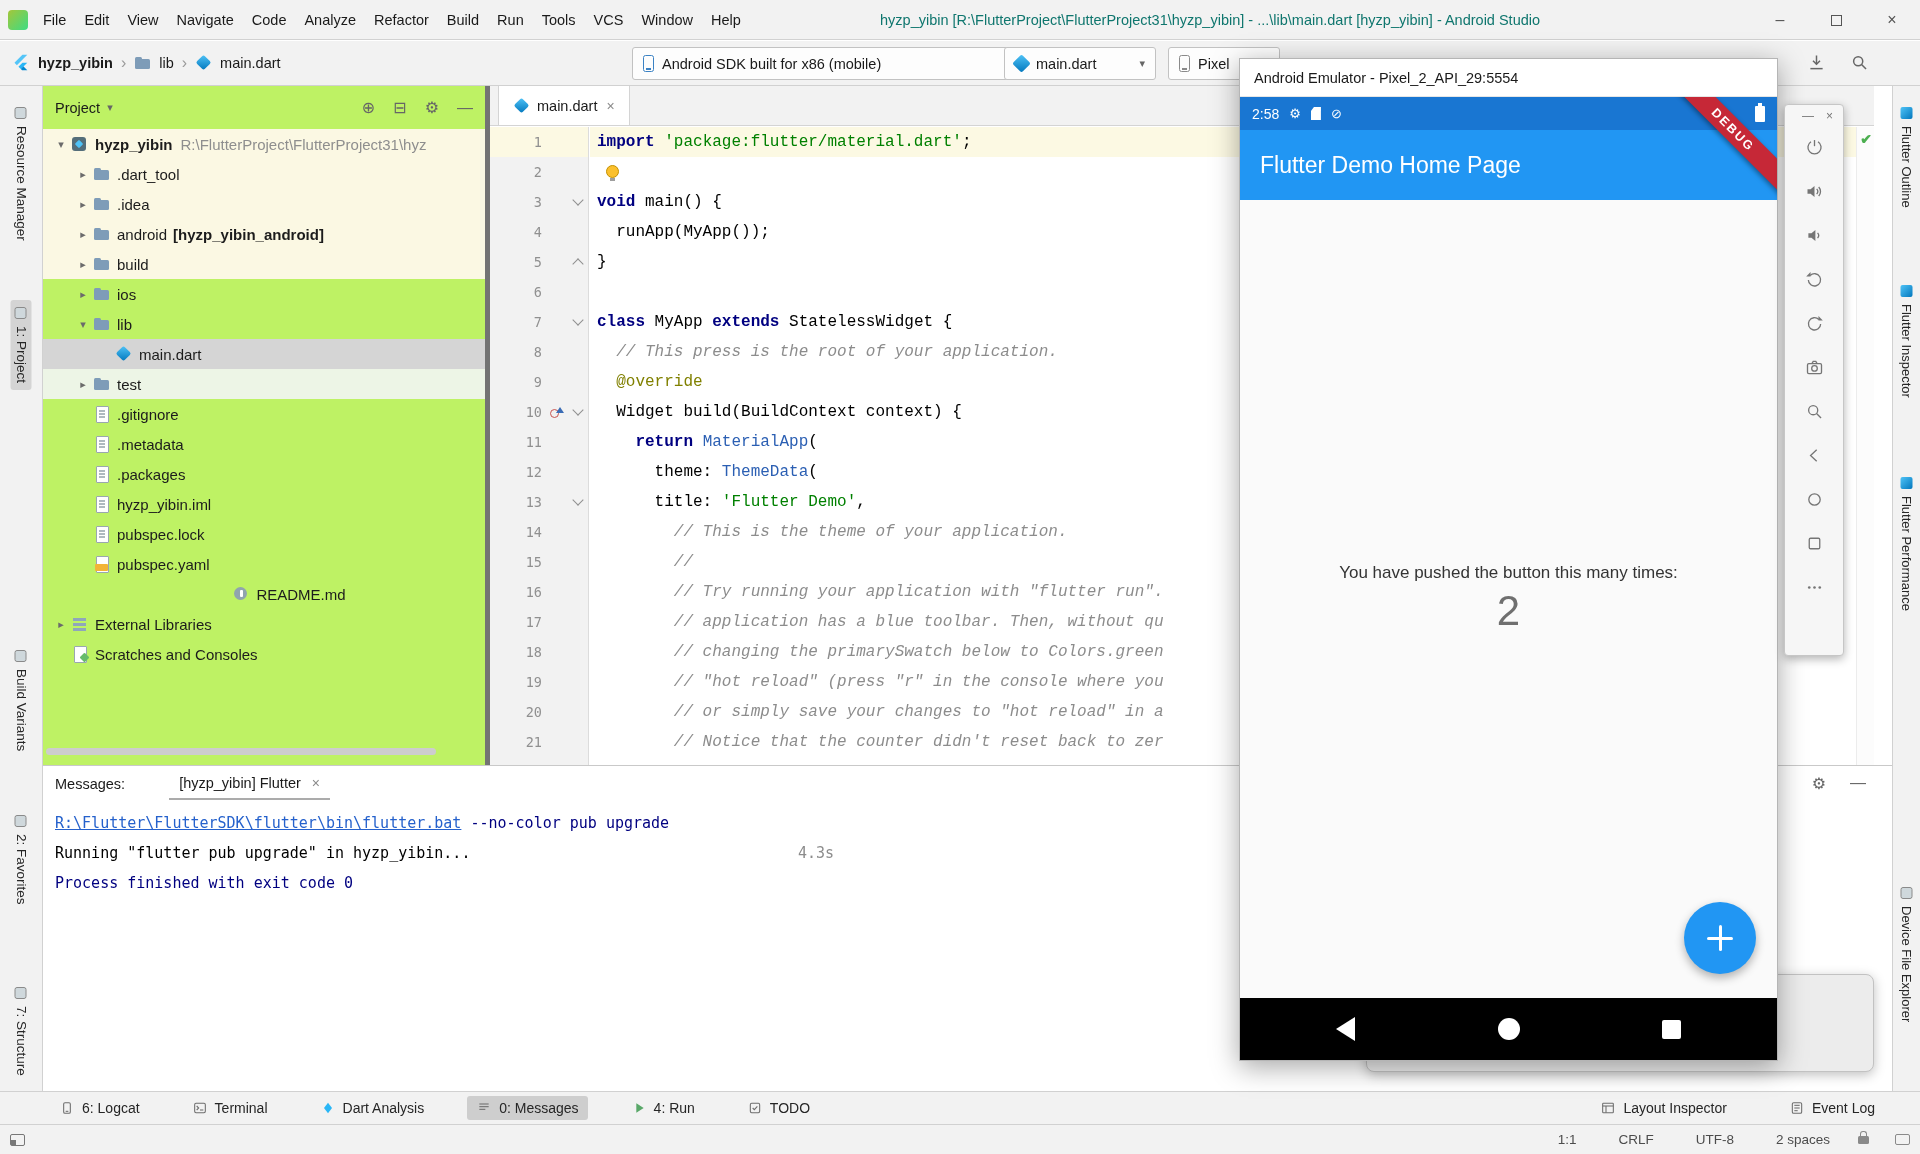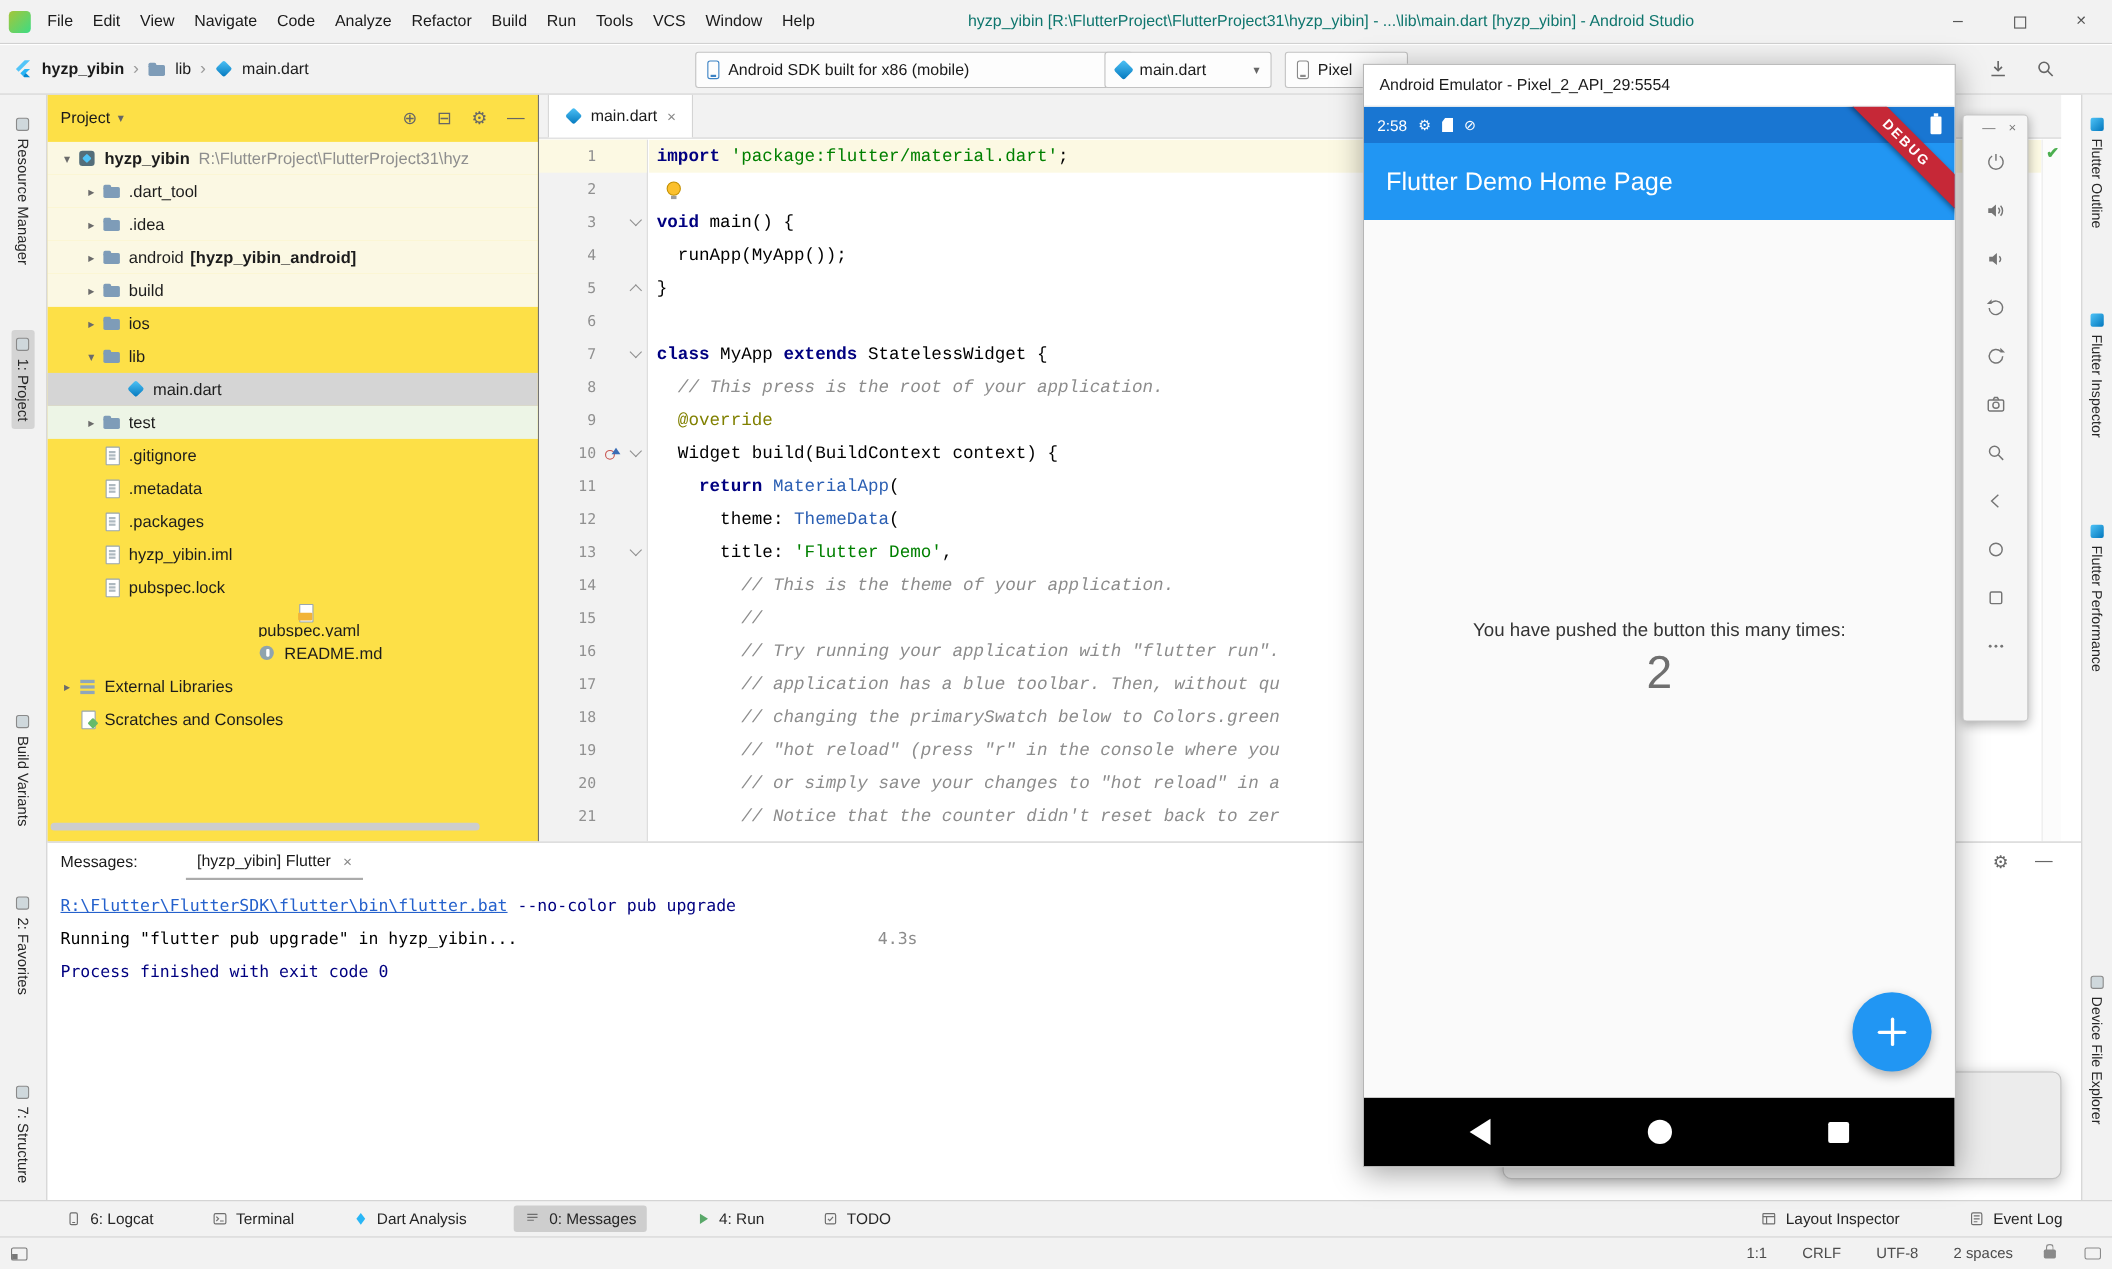--- a/index.html
+++ b/index.html
@@ -49,22 +49,22 @@
     border-left:1px solid #d1d1d1;z-index:5}
   .vitem{position:absolute;left:50%;transform:translateX(-50%);writing-mode:vertical-rl;
     font-size:13.5px;color:#262626;padding:7px 3px;border-radius:3px;white-space:nowrap;text-align:center}
   .vitem.active{background:#d4d4d4}
   .vicon{display:inline-block;width:12px;height:12px;border:1.5px solid #8a8a8a;border-radius:2.5px;
     background:#cfd8dc;margin-bottom:7px}
   .vicon.teal{background:linear-gradient(135deg,#4FC3F7,#0277BD);border:none;border-radius:2px}
   #right-stripe .vitem{font-size:13px}
 
   
-  #project-panel{position:absolute;left:43px;top:86px;width:447px;height:679px;background:#fde047;
-    border-right:1px solid #737373;z-index:2;overflow:hidden}
+  #project-panel{position:absolute;left:43px;top:86px;width:447px;height:679px;background:#bef264;
+    border-right:5px solid #737373;z-index:2;overflow:hidden}
   #pp-header{height:43px;display:flex;align-items:center;padding:0 12px;gap:7px;font-size:14.5px;color:#1a1a1a}
   #pp-icons{margin-left:auto;display:flex;gap:18px;color:#666;font-size:16px;align-items:center}
   #tree{position:absolute;left:0;top:43px;right:0}
   .tree-row{height:30px;display:flex;align-items:center;font-size:15px;color:#1c1c1c;
     white-space:nowrap;overflow:hidden}
   .bg-cream{background:#FBF8E3}.bg-green{background:#EDF5E6}.selected{background:#D5D5D5}
   .arrow{width:20px;text-align:center;color:#6b6b6b;font-size:11px;flex:none}
   .sfx{color:#8e8e8e;margin-left:8px}
   .tag{font-weight:bold;margin-left:6px}
   #pp-scroll{position:absolute;left:3px;top:662px;width:390px;height:7px;background:#cdcdcd;border-radius:4px}
@@ -135,21 +135,21 @@
   #tool-left{display:flex;align-items:center;gap:34px;margin-left:50px}
   #tool-right{margin-left:auto;display:flex;gap:44px;margin-right:36px}
   .tool-item{display:flex;align-items:center;gap:7px;font-size:14px;color:#262626;padding:4px 9px;border-radius:3px;white-space:nowrap}
   .tool-item.active{background:#cecece}
   .ticon svg{width:16px;height:16px;stroke:currentColor;fill:none;stroke-width:1.6;display:block}
   .ticon svg .f{fill:currentColor;stroke:none}
   #status-bar{position:absolute;left:0;top:1124px;width:100%;height:30px;background:#f2f2f2;
     border-top:1px solid #d1d1d1;display:flex;align-items:center;z-index:6;font-size:13.5px;color:#4c4c4c}
   #sb-toggle{margin-left:10px;width:15px;height:12px;border:1.5px solid #777;border-radius:2px;position:relative}
   #sb-toggle::after{content:'';position:absolute;left:0;bottom:0;width:5px;height:5px;background:#777}
-  #status-items{margin-left:auto;display:flex;gap:32px;align-items:center}
+  #status-items{margin-left:auto;display:flex;gap:42px;align-items:center}
   .lock{position:relative;width:11px;height:8px;background:#8a8a8a;border-radius:1.5px;margin-left:28px}
   .lock::before{content:'';position:absolute;left:2px;top:-5px;width:5px;height:5px;border:1.5px solid #8a8a8a;
     border-bottom:none;border-radius:3px 3px 0 0}
   #sb-monitor{width:15px;height:11px;border:1.6px solid #8a8a8a;border-radius:2px;margin:0 10px 0 26px;position:relative}
 
   
   #popup-panel{position:absolute;left:1366px;top:974px;width:508px;height:98px;background:#ececec;
     border:1px solid #c2c2c2;border-radius:8px;box-shadow:0 3px 12px rgba(0,0,0,.25);z-index:10}
 
   
@@ -356,21 +356,21 @@
       <div class="tree-row" style="padding-left: 30px;">
         <span class="arrow"></span>
         <span class="icn icn-file"></span>
         <span>hyzp_yibin.iml</span>
       </div>
       <div class="tree-row" style="padding-left: 30px;">
         <span class="arrow"></span>
         <span class="icn icn-file"></span>
         <span>pubspec.lock</span>
       </div>
-      <div class="tree-row" style="padding-left: 30px; flex-direction: column;">
+      <div class="tree-row" style="padding-left: 30px;">
         <span class="arrow"></span>
         <span class="icn icn-yaml"></span>
         <span>pubspec.yaml</span>
       </div>
       <div class="tree-row" style="padding-left: 30px; justify-content: center;">
         <span class="arrow"></span>
         <span class="icn icn-readme"></span>
         <span>README.md</span>
       </div>
       <div class="tree-row" style="padding-left: 8px;">

